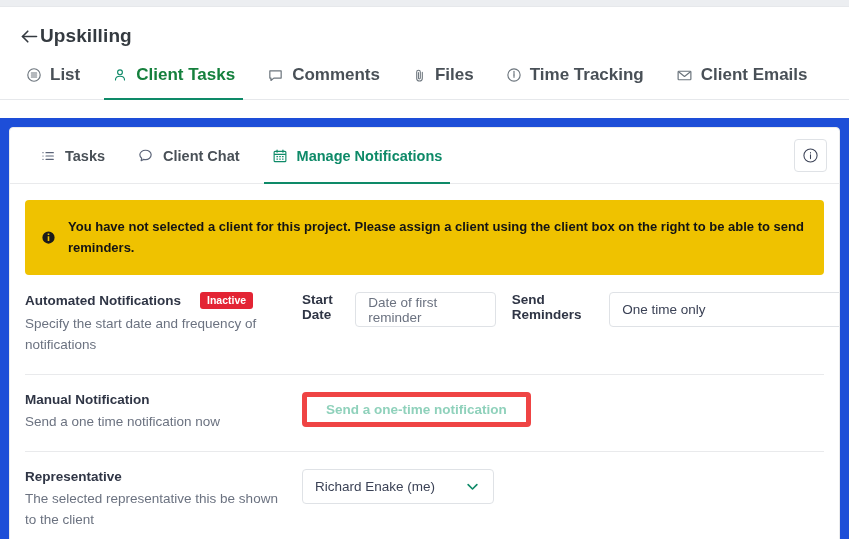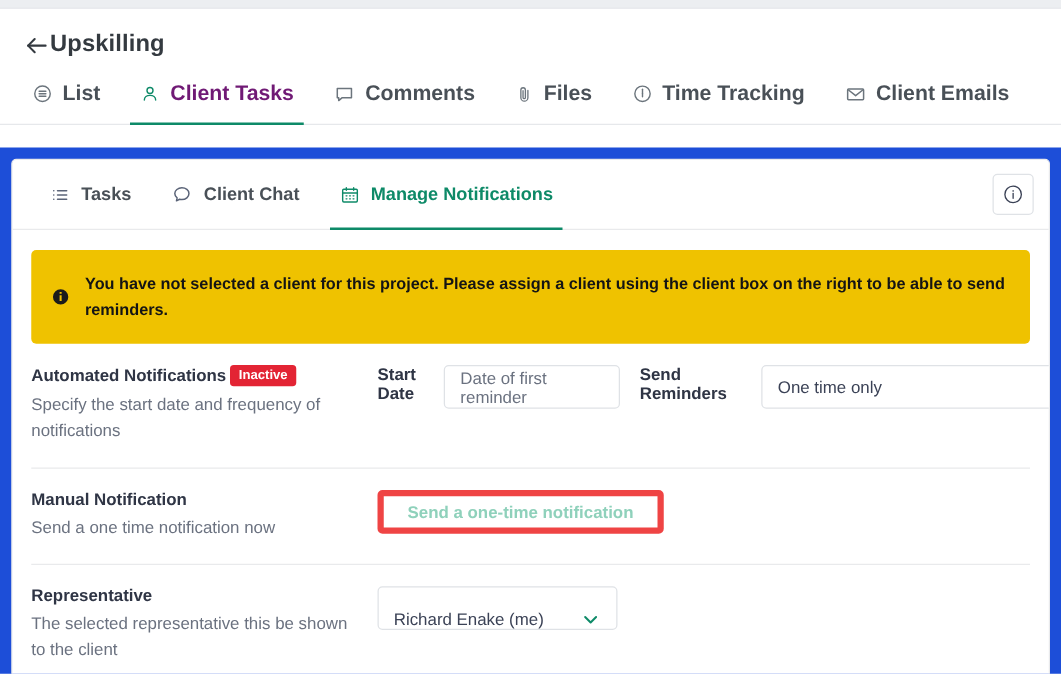--- a/index.html
+++ b/index.html
@@ -65,21 +65,21 @@
     padding: 0 16px 14px 16px;
     font-size: 17px;
     font-weight: 700;
     color: #495057;
     cursor: pointer;
     position: relative;
     height: 100%;
     padding-top: 14px;
   }
   .main-tab .ico { display: flex; align-items: center; color: #6c757d; }
-  .main-tab.active { color: #701a75; }
+  .main-tab.active { color: #15803d; }
   .main-tab.active .ico { color: #0e8a68; }
   .main-tab.active::after {
     content: "";
     position: absolute;
     left: 8px; right: 8px; bottom: -1px;
     height: 2px;
     background: #0e8a68;
   }
 
   
@@ -179,21 +179,21 @@
     width: 277px;
     flex: 0 0 277px;
     padding-right: 16px;
   }
   .row-title {
     font-size: 13.5px;
     font-weight: 700;
     color: #2f3545;
     display: flex;
     align-items: center;
-    gap: 3px;
+    gap: 19px;
     margin-bottom: 4px;
   }
   .badge {
     display: inline-block;
     background: #e32434;
     color: #fff;
     font-size: 10.5px;
     font-weight: 700;
     border-radius: 3px;
     padding: 3px 7px 3px 7px;
@@ -237,21 +237,21 @@
     background: #fff;
     display: flex;
     align-items: center;
     justify-content: space-between;
     padding: 0 13px 0 12px;
     font-size: 13.5px;
     color: #3b4256;
     cursor: pointer;
   }
   .select.reminders { width: 352px; }
-  .select.rep { width: 192px; gap: 8px; align-items: flex-end; }
+  .select.rep { width: 192px; gap: 8px; }
   .select .chev { color: #0e8a68; display: flex; align-items: center; }
 
   .btn-outline-muted {
     height: 35px;
     border: 5px solid #ef4444;
     border-radius: 4px;
     background: #fff;
     color: #8fd1bb;
     font-size: 13.5px;
     font-weight: 700;

